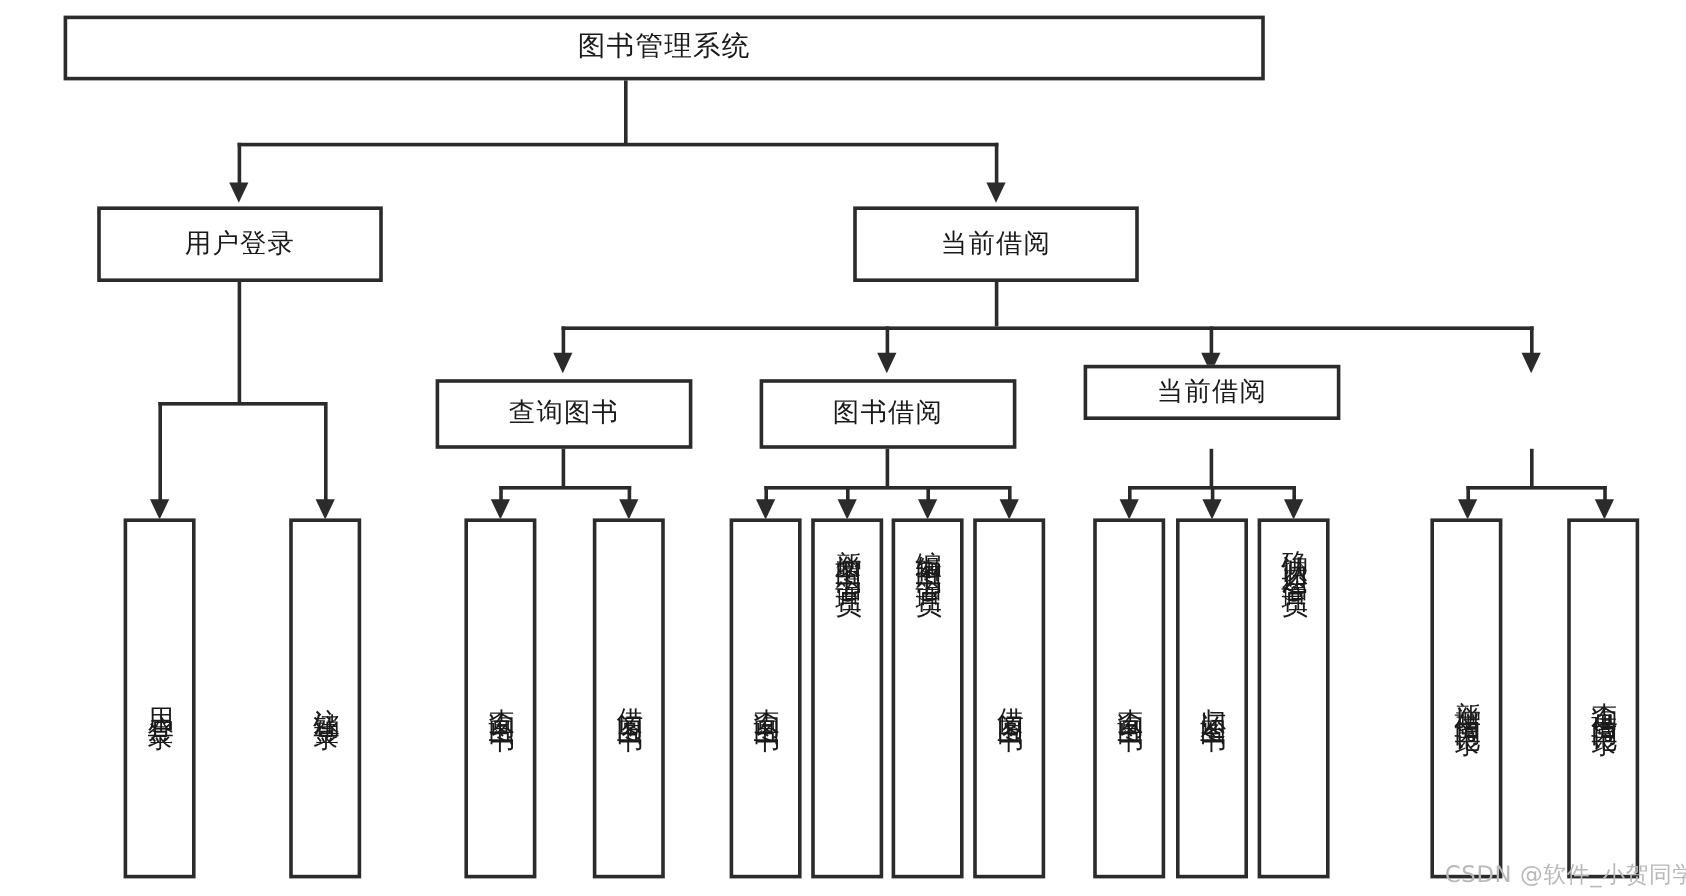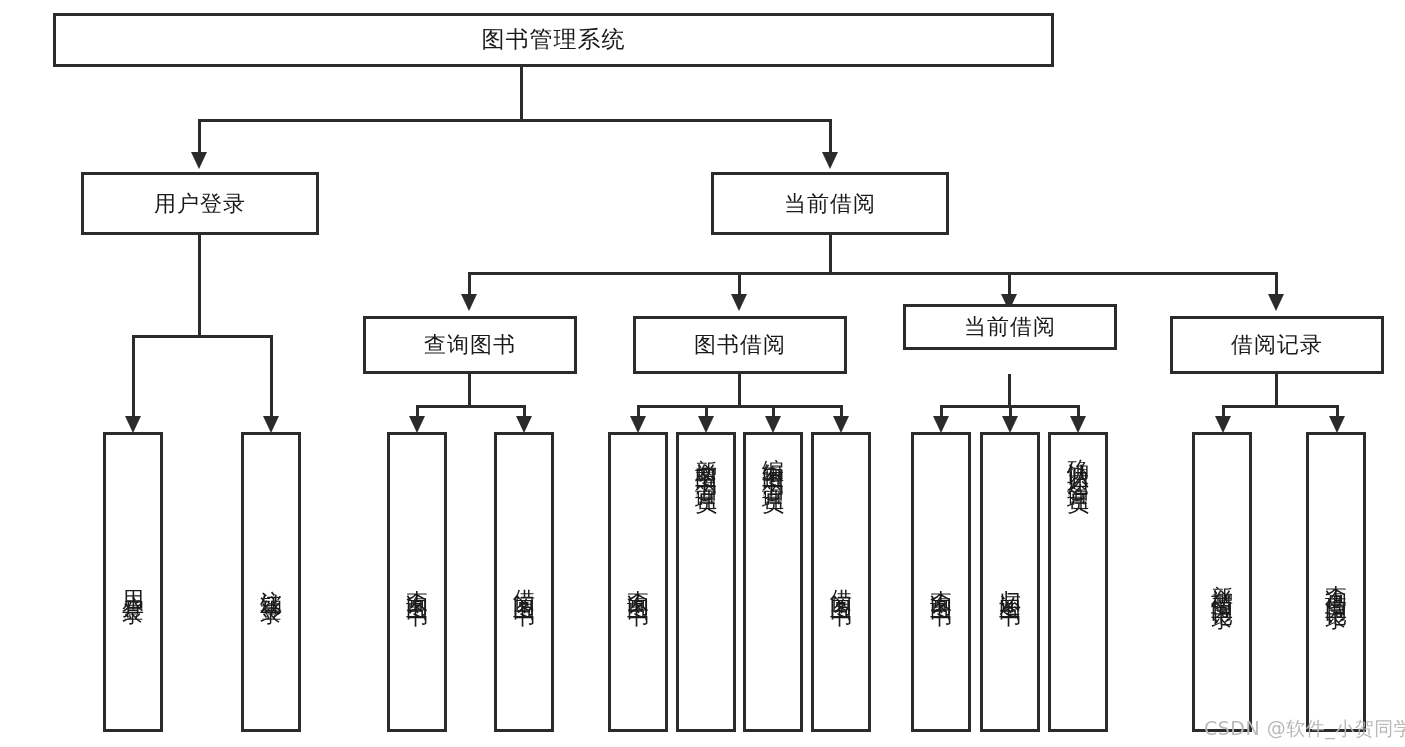--- a/index.html
+++ b/index.html
@@ -111,21 +111,20 @@
   <div class="vline" style="left:738px; top:272px; height:25px;"></div>
   <div class="arrow" style="left:731px; top:294px;"></div>
   <div class="vline" style="left:1008px; top:272px; height:25px;"></div>
   <div class="arrow" style="left:1001px; top:294px;"></div>
   <div class="vline" style="left:1275px; top:272px; height:25px;"></div>
   <div class="arrow" style="left:1268px; top:294px;"></div>
 
   <div class="node lvl2" style="left:363px; top:316px; width:214px; height:58px;">查询图书</div>
   <div class="node lvl2" style="left:633px; top:316px; width:214px; height:58px;">图书借阅</div>
   <div class="node lvl2" style="left:903px; top:304px; width:214px; height:46px;">当前借阅</div>
-  <div class="node lvl2" style="left:1170px; top:316px; width:214px; height:58px;">借阅记录</div>
 
   <div class="vline" style="left:468px; top:374px; height:31px;"></div>
   <div class="hline" style="left:416px; top:405px; width:110px;"></div>
   <div class="vline" style="left:416px; top:405px; height:14px;"></div>
   <div class="arrow" style="left:409px; top:416px;"></div>
   <div class="vline" style="left:523px; top:405px; height:14px;"></div>
   <div class="arrow" style="left:516px; top:416px;"></div>
 
   <div class="vline" style="left:738px; top:374px; height:31px;"></div>
   <div class="hline" style="left:637px; top:405px; width:205px;"></div>

